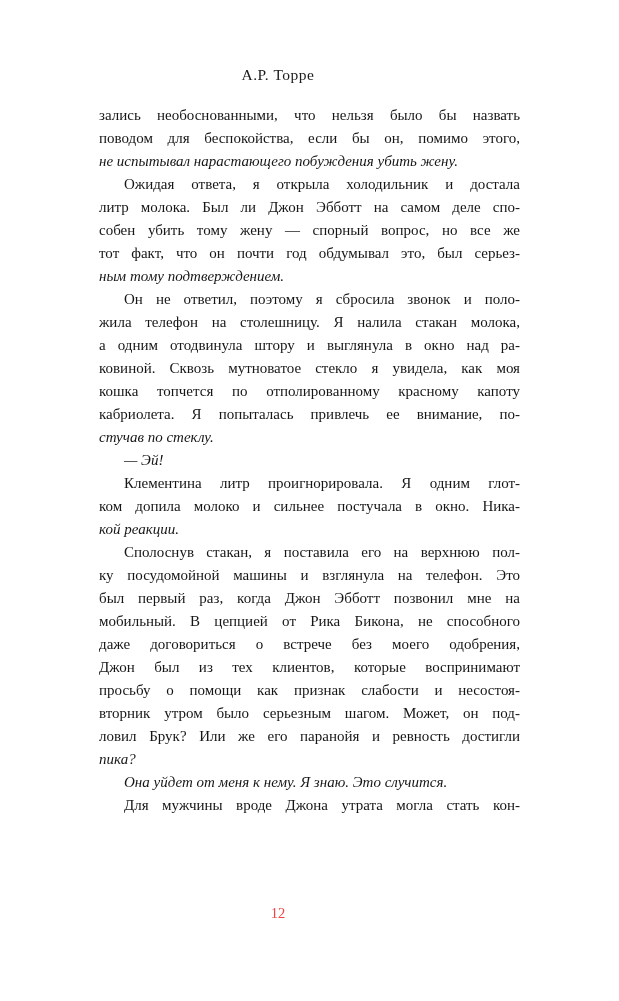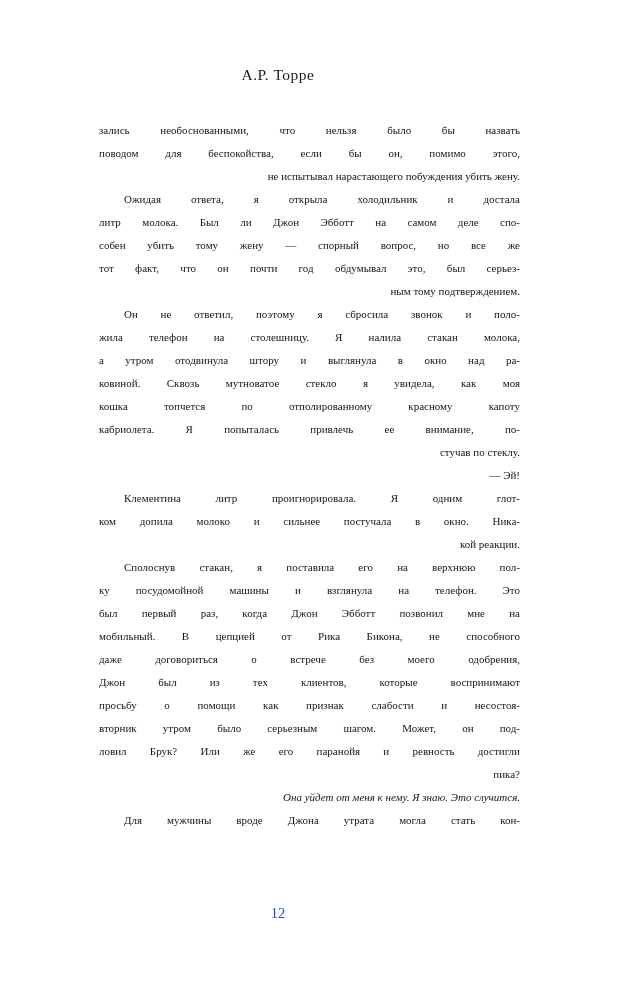--- a/index.html
+++ b/index.html
@@ -21,54 +21,55 @@
     top: 66px;
     left: 0;
     right: 0;
     text-align: center;
     font-size: 15.5px;
     letter-spacing: 0.5px;
     color: #1c1c1c;
   }
   .text-block {
     position: absolute;
-    top: 119px;
+    top: 104px;
     left: 99px;
     width: 421px;
-    font-size: 11px;
+    font-size: 15px;
     line-height: 23px;
   }
   .para {
     margin: 0;
     padding: 0;
   }
   .para.indent-italic {
     font-style: italic;
   }
   .line {
     white-space: normal;
   }
   .line.just {
     text-align: justify;
     text-align-last: justify;
   }
   .line.last {
-    text-align: right;
+    text-align: left;
+    font-style: italic;
   }
   .line.indent {
     text-indent: 25px;
   }
   .page-number {
     position: absolute;
     top: 905px;
     left: 0;
     right: 0;
     text-align: center;
     font-size: 14.5px;
-    color: #1d4ed8;
+    color: #ef4444;
   }
 </style>
 </head>
 <body>
 
 <div class="page">
   <div class="running-header">А.Р. Торре</div>
 
   <div class="text-block">
       <div class="para continuation">
@@ -79,21 +80,21 @@
       <div class="para indent">
         <div class="line just indent">Ожидая ответа, я открыла холодильник и достала</div>
         <div class="line just">литр молока. Был ли Джон Эбботт на самом деле спо-</div>
         <div class="line just">собен убить тому жену — спорный вопрос, но все же</div>
         <div class="line just">тот факт, что он почти год обдумывал это, был серьез-</div>
         <div class="line last">ным тому подтверждением.</div>
       </div>
       <div class="para indent">
         <div class="line just indent">Он не ответил, поэтому я сбросила звонок и поло-</div>
         <div class="line just">жила телефон на столешницу. Я налила стакан молока,</div>
-        <div class="line just">а утром отодвинула штору и выглянула в окно над ра-</div>
+        <div class="line just">а одним отодвинула штору и выглянула в окно над ра-</div>
         <div class="line just">ковиной. Сквозь мутноватое стекло я увидела, как моя</div>
         <div class="line just">кошка топчется по отполированному красному капоту</div>
         <div class="line just">кабриолета. Я попыталась привлечь ее внимание, по-</div>
         <div class="line last">стучав по стеклу.</div>
       </div>
       <div class="para indent">
         <div class="line last indent">— Эй!</div>
       </div>
       <div class="para indent">
         <div class="line just indent">Клементина литр проигнорировала. Я одним глот-</div>

